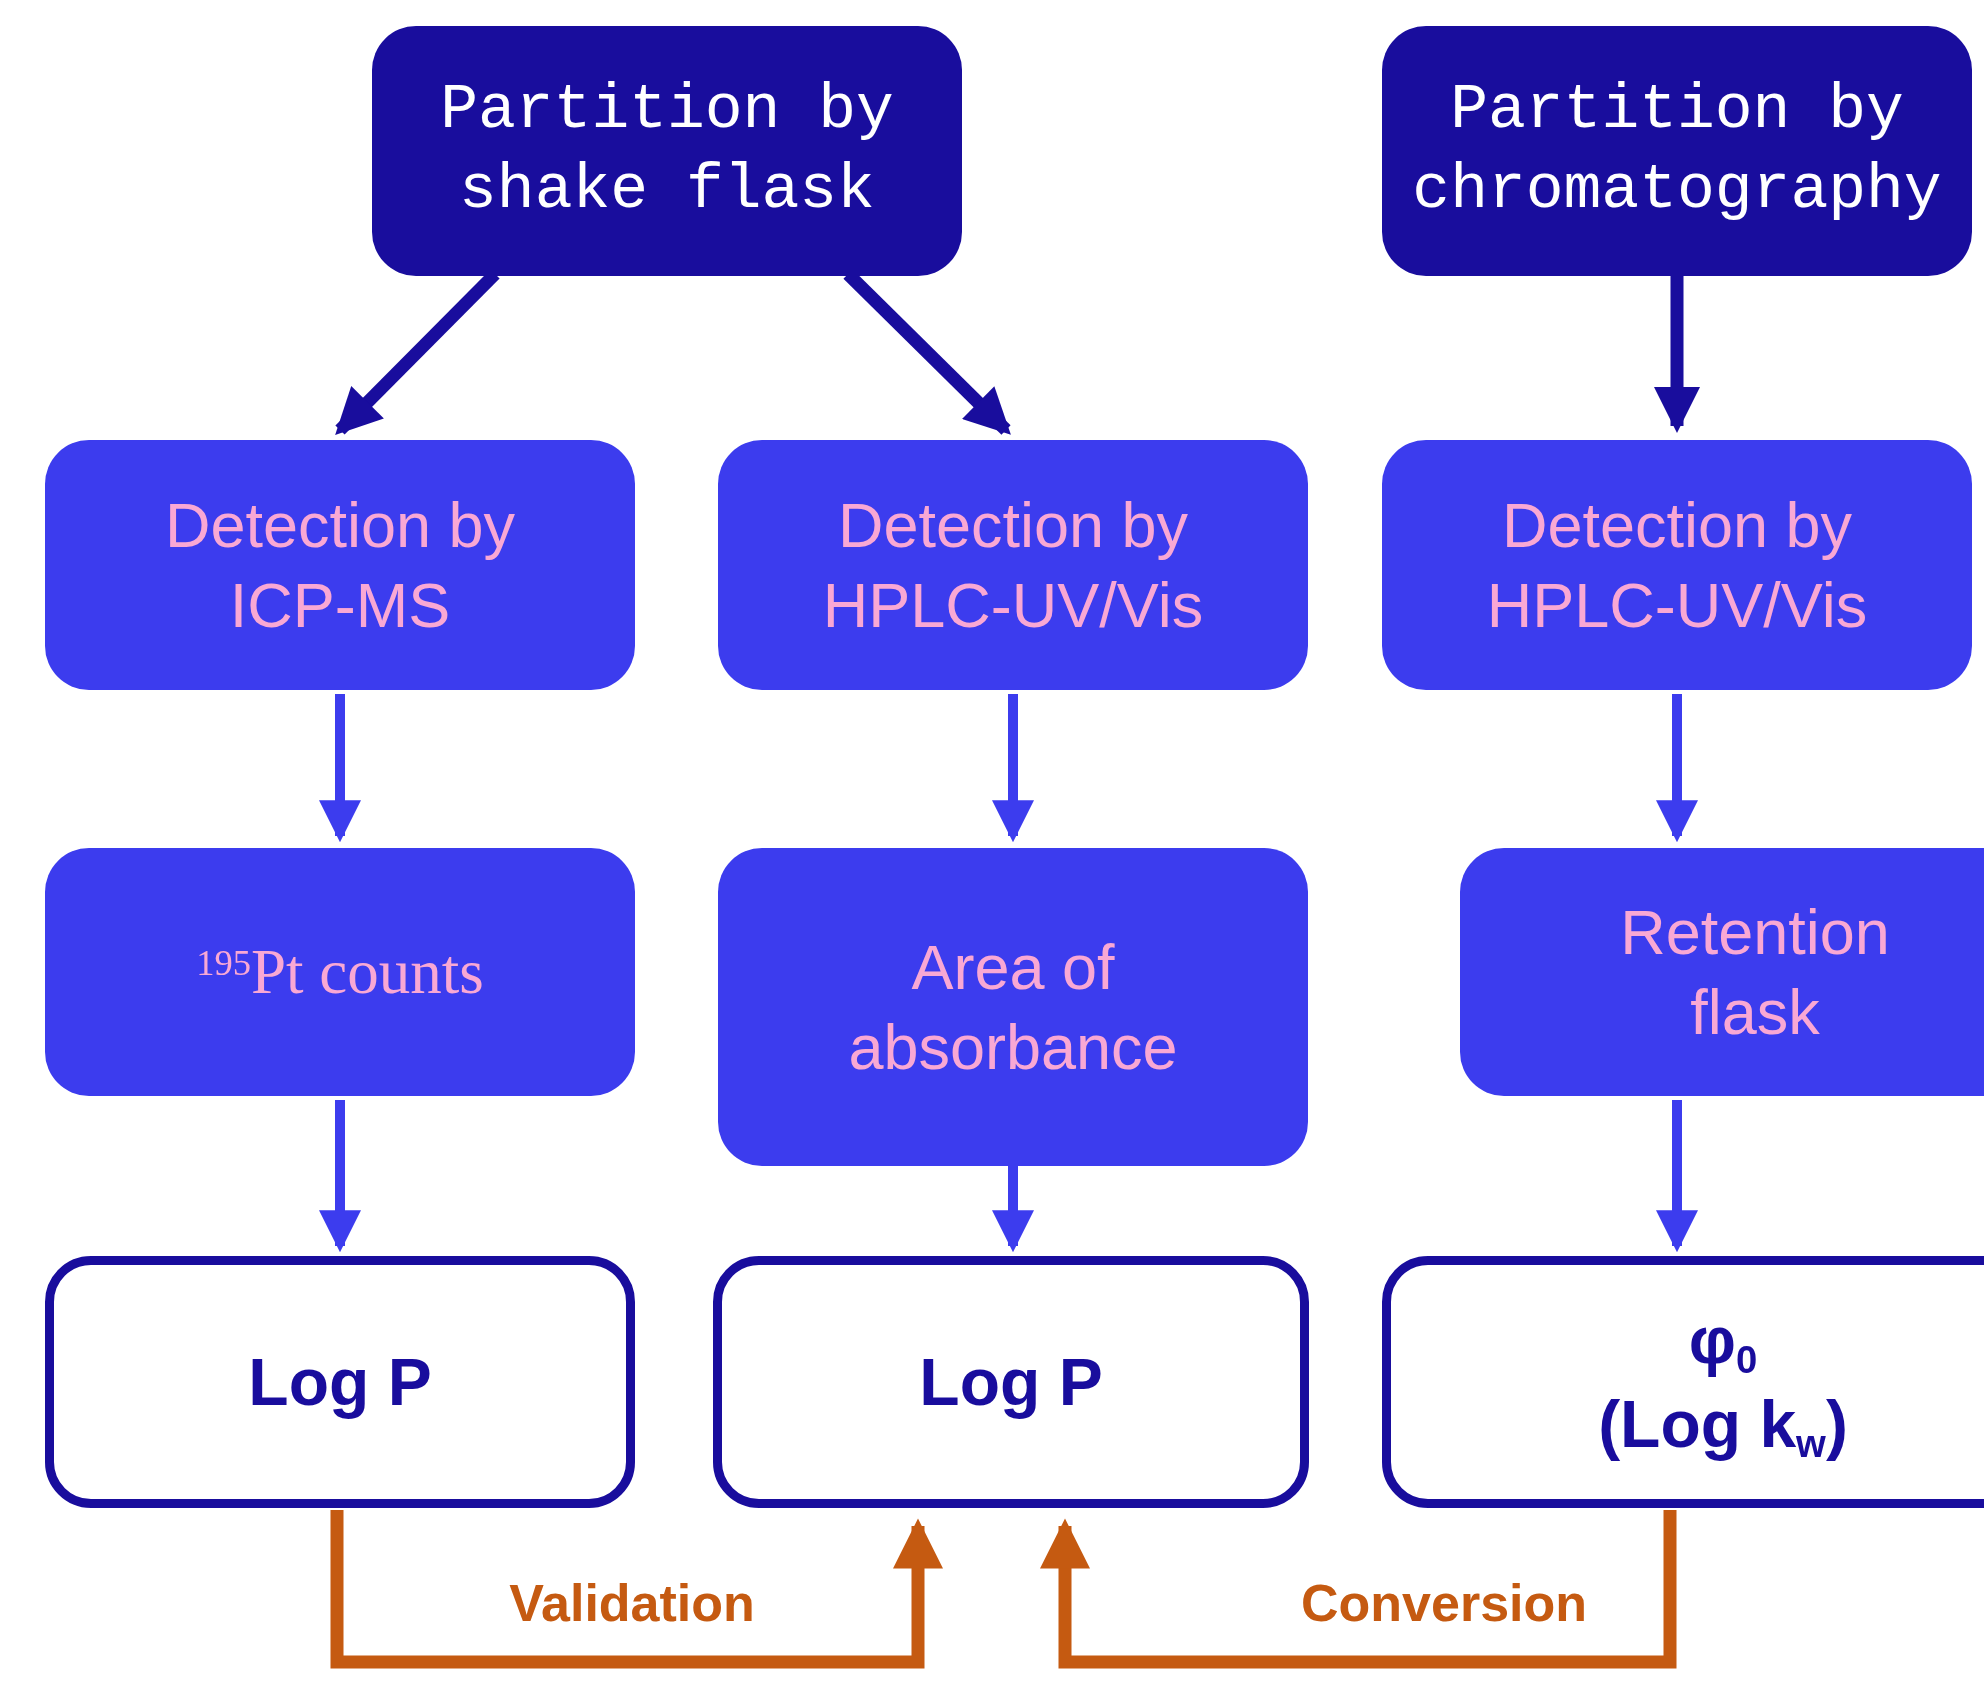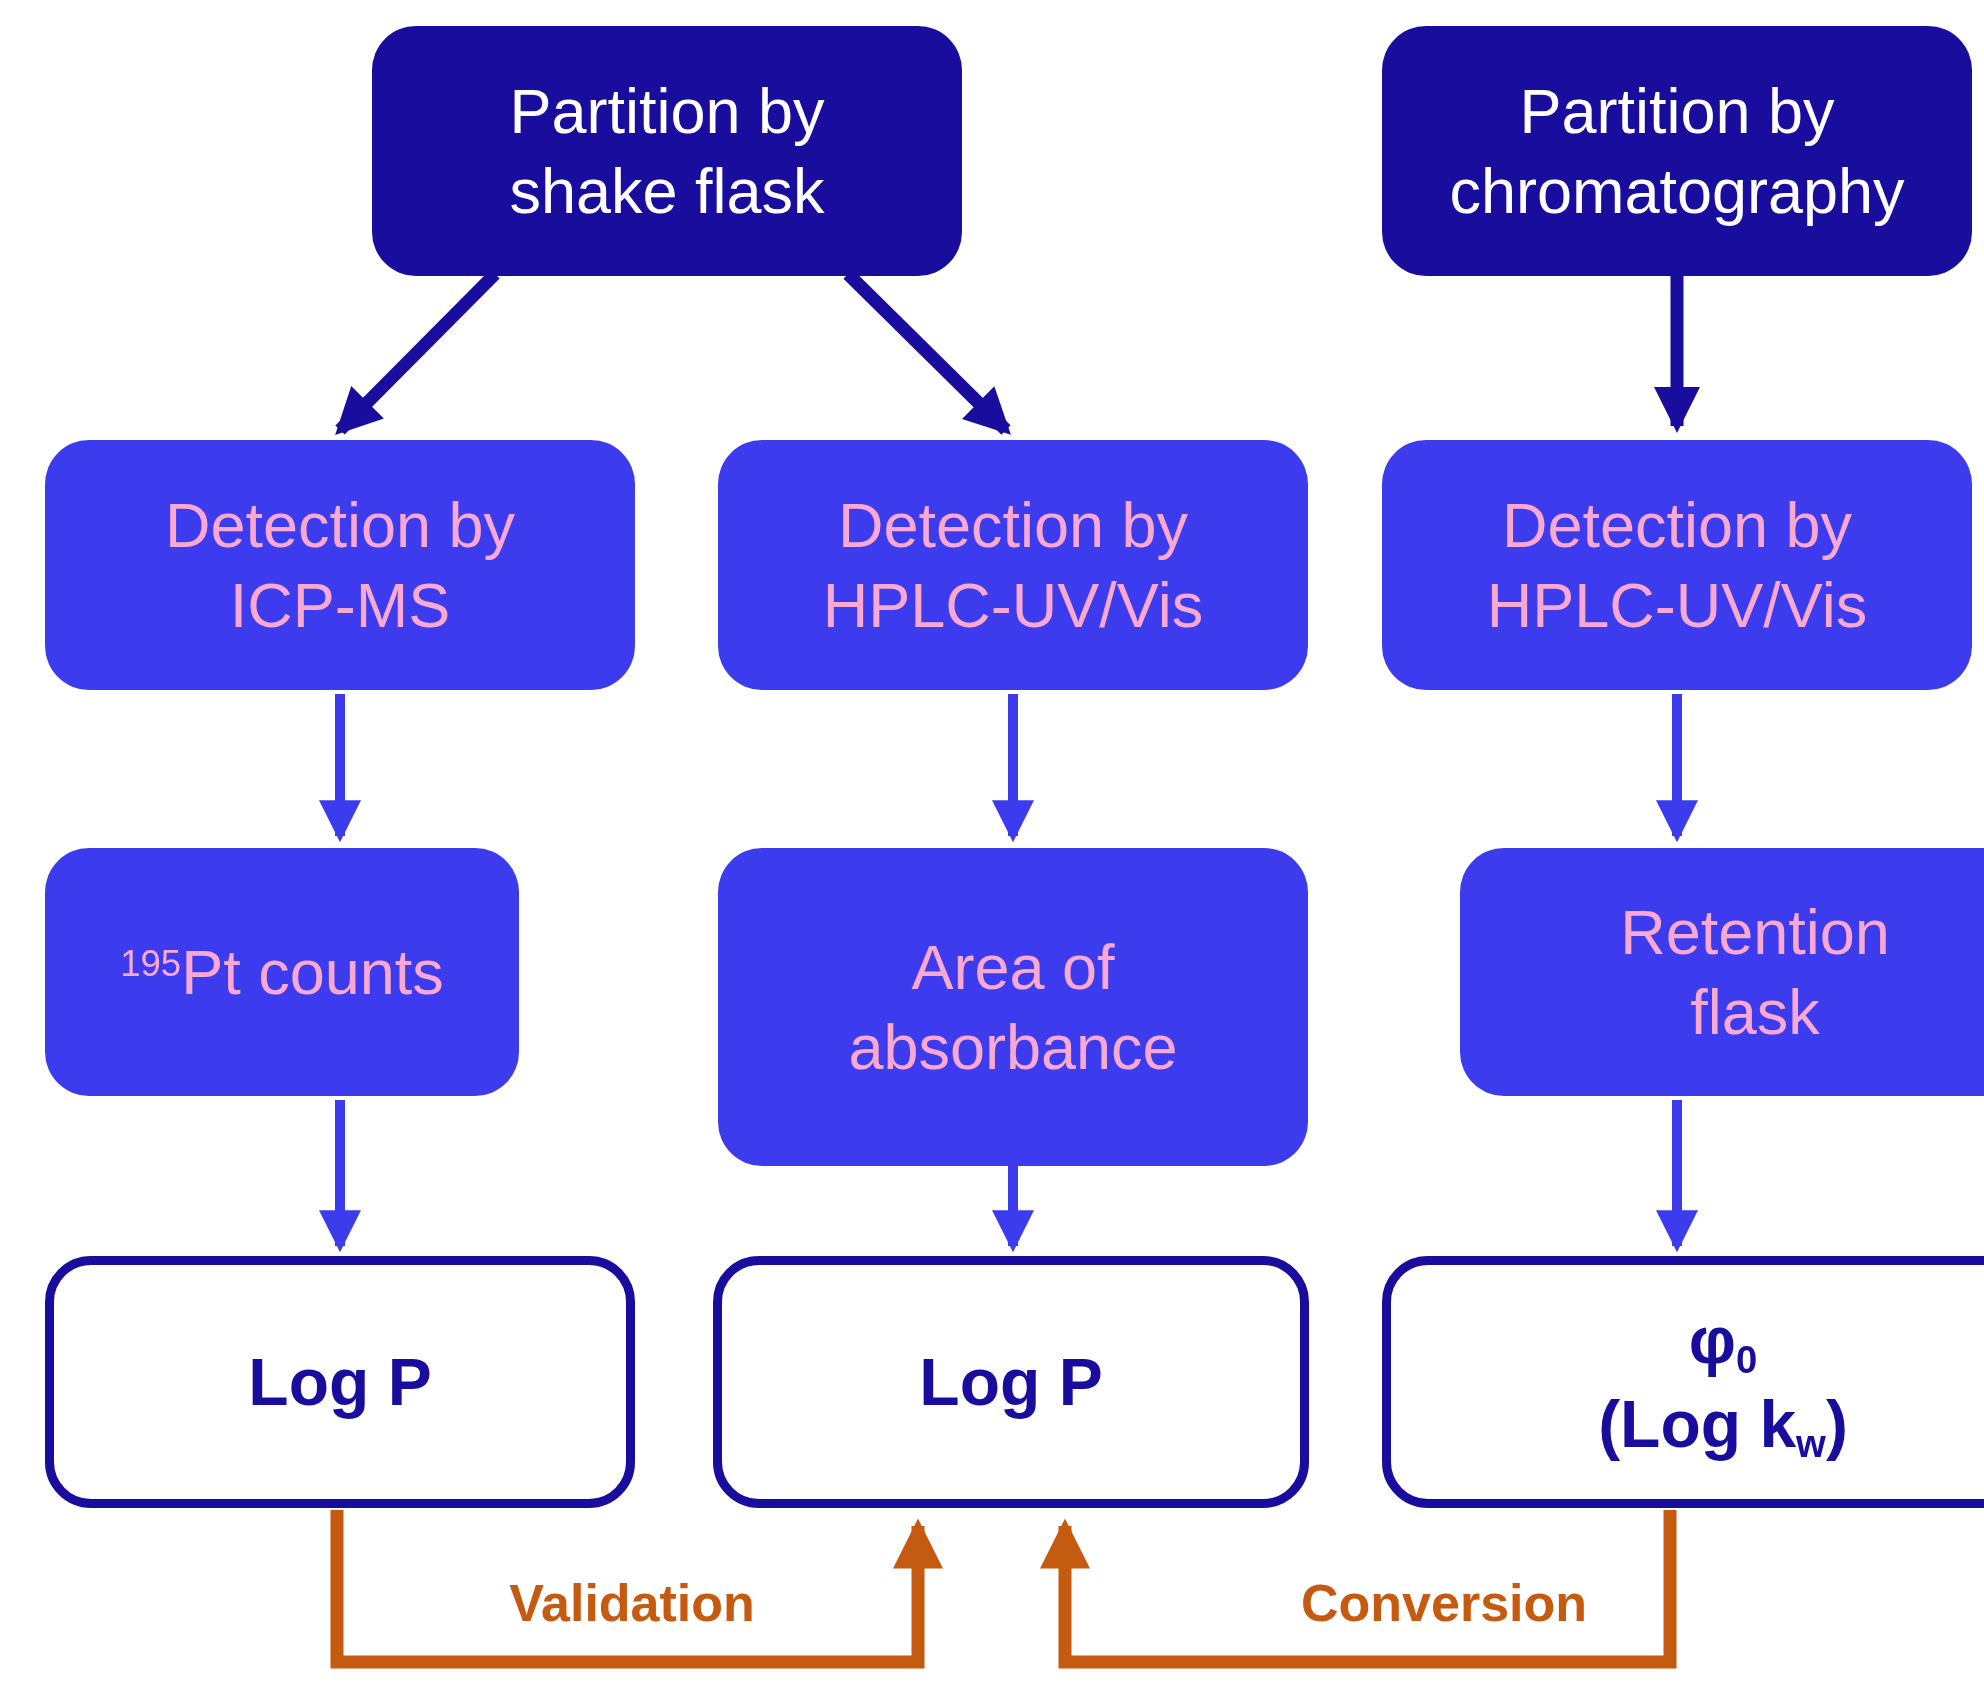--- a/index.html
+++ b/index.html
@@ -29,20 +29,21 @@
     justify-content: center;
     align-items: center;
     text-align: center;
   }
   .fill-navy {
     background: var(--navy, #190D9D);
     color: #ffffff;
     border-radius: 44px;
     font-size: 63px;
     line-height: 80px;
+    font-family: Liberation Mono, monospace;
   }
   .fill-blue {
     background: var(--blue, #3C3CEE);
     color: #f9a8d4;
     border-radius: 44px;
     font-size: 63px;
     line-height: 80px;
   }
   .outline-navy {
     background: #ffffff;
@@ -133,21 +134,21 @@
   </div>
   <div class="box fill-blue" style="left:718px; top:440px; width:590px; height:250px;">
     <span class="line">Detection by</span>
     <span class="line">HPLC-UV/Vis</span>
   </div>
   <div class="box fill-blue" style="left:1382px; top:440px; width:590px; height:250px;">
     <span class="line">Detection by</span>
     <span class="line">HPLC-UV/Vis</span>
   </div>
 
-  <div class="box fill-blue" style="left:45px; top:848px; width:474px; height:248px;">
+  <div class="box fill-blue" style="left:45px; top:848px; width:590px; height:248px;font-family:Liberation Serif, serif;">
     <span class="line"><sup class="iso">195</sup><span>Pt counts</span></span>
   </div>
   <div class="box fill-blue" style="left:718px; top:848px; width:590px; height:318px;">
     <span class="line">Area of</span>
     <span class="line">absorbance</span>
   </div>
   <div class="box fill-blue" style="left:1460px; top:848px; width:590px; height:248px;">
     <span class="line">Retention</span>
     <span class="line">flask</span>
   </div>

